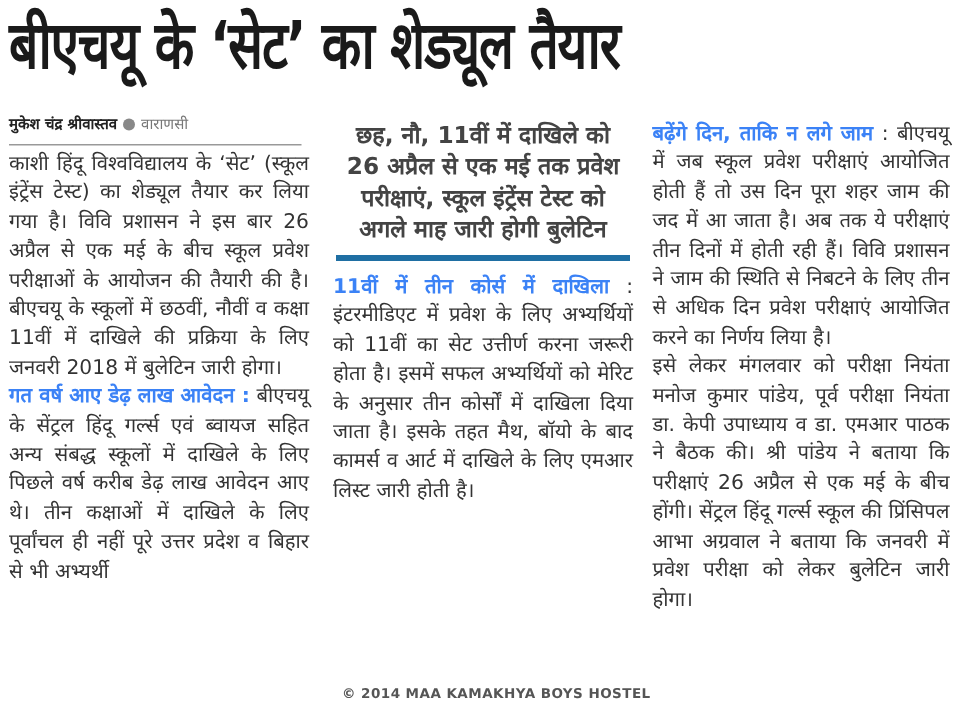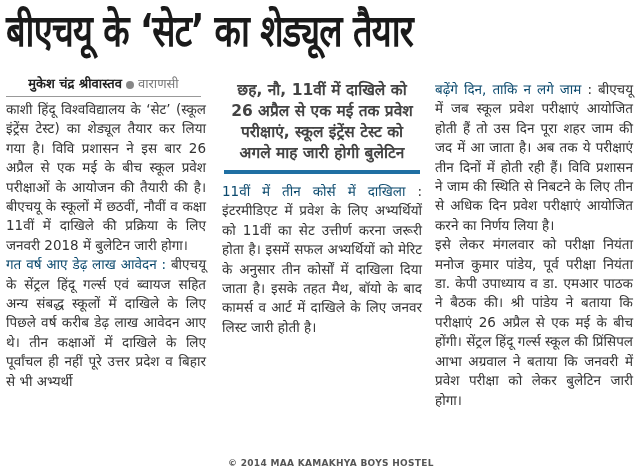--- a/index.html
+++ b/index.html
@@ -6,51 +6,51 @@
   body { width:640px; height:471px; overflow:hidden; position:relative;
          font-family:"DejaVu Sans", sans-serif; color:#2a2a2a; }
   .headline { position:absolute; left:6px; top:2px; width:630px; height:60px;
               font-size:44px; font-weight:bold; line-height:58px; color:#1a1a1a;
               letter-spacing:-1px; white-space:nowrap; transform:scaleX(0.78); transform-origin:left top; }
   .col { position:absolute; font-size:13.5px; line-height:19.4px; color:#333; }
   .col p { margin:0; text-align:justify; }
   .col1 { left:6px; top:86px; width:200px; }
   .col2 { left:222px; top:182px; width:200px; }
   .col3 { left:435px; top:80px; width:198px; }
-  .byline { position:absolute; left:6px; top:76px; width:195px; font-size:13px; line-height:16px;
-            border-bottom:1px solid #999; padding-bottom:4px; white-space:nowrap;text-align:center; }
+  .byline { position:absolute; left:6px; top:76px; width:195px; font-size:10px; line-height:16px;
+            border-bottom:1px solid #999; padding-bottom:4px; white-space:nowrap; }
   .byline .author { font-weight:bold; color:#222; }
   .byline .dot { display:inline-block; width:8px; height:8px; border-radius:50%; background:#888; margin:0 4px; vertical-align:middle; }
   .byline .place { color:#777; }
   .col1 { top:100px; }
   .subhead { position:absolute; left:224px; top:80px; width:196px; font-size:15.5px; line-height:21px;
              font-weight:bold; color:#444;text-align:center; }
   .subhead-rule { position:absolute; left:224px; top:170px; width:196px; height:4px; background:#1f6fa3; }
-  .lead { font-weight:normal; color:#0c4a6e;margin-top:25px; }
+  .lead { font-weight:bold; color:#3b82f6;margin-top:25px; }
   .footer { position:absolute; left:228px; top:458px; font-size:9px; font-weight:bold; color:#555; letter-spacing:0.3px; white-space:nowrap; }
 </style>
 </head>
 <body>
 
 <div class="headline">बीएचयू के ‘सेट’ का शेड्यूल तैयार</div>
 
 <div class="byline">
   <span class="author">मुकेश चंद्र श्रीवास्तव</span><span class="dot"></span><span class="place">वाराणसी</span>
 </div>
 
 <div class="col col1">
   <p>काशी हिंदू विश्वविद्यालय के ‘सेट’ (स्कूल इंट्रेंस टेस्ट) का शेड्यूल तैयार कर लिया गया है। विवि प्रशासन ने इस बार 26 अप्रैल से एक मई के बीच स्कूल प्रवेश परीक्षाओं के आयोजन की तैयारी की है। बीएचयू के स्कूलों में छठवीं, नौवीं व कक्षा 11वीं में दाखिले की प्रक्रिया के लिए जनवरी 2018 में बुलेटिन जारी होगा।</p>
   <p><span class="lead">गत वर्ष आए डेढ़ लाख आवेदन :</span> <span>बीएचयू के सेंट्रल हिंदू गर्ल्स एवं ब्वायज सहित अन्य संबद्ध स्कूलों में दाखिले के लिए पिछले वर्ष करीब डेढ़ लाख आवेदन आए थे। तीन कक्षाओं में दाखिले के लिए पूर्वांचल ही नहीं पूरे उत्तर प्रदेश व बिहार से भी अभ्यर्थी</span></p>
 </div>
 
 <div class="subhead">छह, नौ, 11वीं में दाखिले को 26 अप्रैल से एक मई तक प्रवेश परीक्षाएं, स्कूल इंट्रेंस टेस्ट को अगले माह जारी होगी बुलेटिन</div>
 <div class="subhead-rule"></div>
 
 <div class="col col2">
-  <p><span class="lead">11वीं में तीन कोर्स में दाखिला</span> <span>: इंटरमीडिएट में प्रवेश के लिए अभ्यर्थियों को 11वीं का सेट उत्तीर्ण करना जरूरी होता है। इसमें सफल अभ्यर्थियों को मेरिट के अनुसार तीन कोर्सों में दाखिला दिया जाता है। इसके तहत मैथ, बॉयो के बाद कामर्स व आर्ट में दाखिले के लिए जनवर लिस्ट जारी होती है।</span></p>
+  <p><span class="lead">11वीं में तीन कोर्स में दाखिला</span> <span>: इंटरमीडिएट में प्रवेश के लिए अभ्यर्थियों को 11वीं का सेट उत्तीर्ण करना जरूरी होता है। इसमें सफल अभ्यर्थियों को मेरिट के अनुसार तीन कोर्सों में दाखिला दिया जाता है। इसके तहत मैथ, बॉयो के बाद कामर्स व आर्ट में दाखिले के लिए एमआर लिस्ट जारी होती है।</span></p>
 </div>
 
 <div class="col col3">
   <p><span class="lead">बढ़ेंगे दिन, ताकि न लगे जाम</span> <span>: बीएचयू में जब स्कूल प्रवेश परीक्षाएं आयोजित होती हैं तो उस दिन पूरा शहर जाम की जद में आ जाता है। अब तक ये परीक्षाएं तीन दिनों में होती रही हैं। विवि प्रशासन ने जाम की स्थिति से निबटने के लिए तीन से अधिक दिन प्रवेश परीक्षाएं आयोजित करने का निर्णय लिया है।</span></p>
   <p>इसे लेकर मंगलवार को परीक्षा नियंता मनोज कुमार पांडेय, पूर्व परीक्षा नियंता डा. केपी उपाध्याय व डा. एमआर पाठक ने बैठक की। श्री पांडेय ने बताया कि परीक्षाएं 26 अप्रैल से एक मई के बीच होंगी। सेंट्रल हिंदू गर्ल्स स्कूल की प्रिंसिपल आभा अग्रवाल ने बताया कि जनवरी में प्रवेश परीक्षा को लेकर बुलेटिन जारी होगा।</p>
 </div>
 
 <div class="footer">© 2014 MAA KAMAKHYA BOYS HOSTEL</div>
 
 </body></html>

